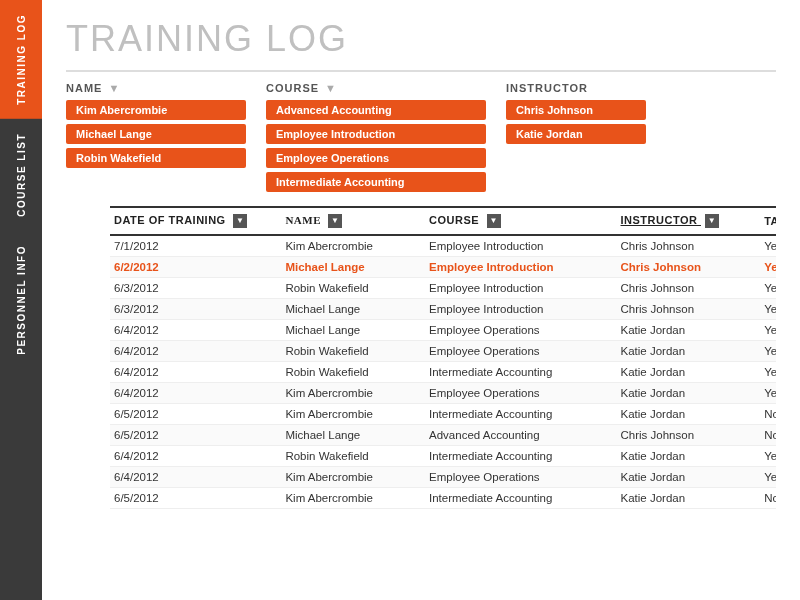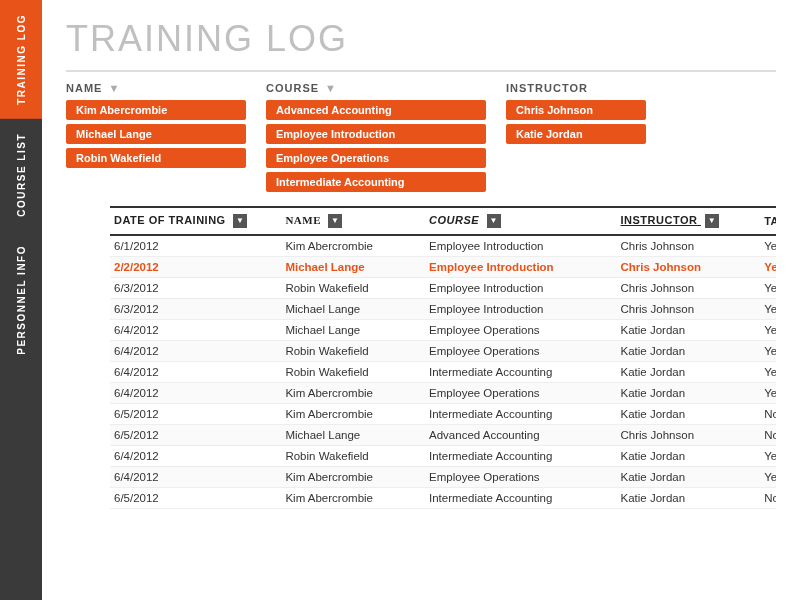--- a/index.html
+++ b/index.html
@@ -146,21 +146,21 @@
       padding: 4px 6px 4px 4px;
       color: #333;
       white-space: nowrap;
     }
     .highlight-row td {
       color: #e8531a;
       font-weight: bold;
     }
     .col-date { width: 90px; }
     .col-name { width: 120px; font-family: Liberation Serif, serif; }
-    .col-course { width: 160px; font-style: italic; }
+    .col-course { width: 160px; }
     .col-instructor { width: 120px; text-decoration: underline; }
     .col-taken { width: 50px; }
   </style>
 </head>
 <body>
 
 <div class="sidebar">
 
 <div class="sidebar-tab active">Training Log</div>
     <div class="sidebar-tab">Course List</div>
@@ -220,28 +220,28 @@
           </th>
           <th class="col-instructor">
             INSTRUCTOR <span class="col-filter-icon">▼</span>
           </th>
           <th class="col-taken">TAKEN</th>
         </tr>
       </thead>
       <tbody>
 
       <tr>
-            <td>6/1/2012</td>
+            <td>7/1/2012</td>
             <td>Kim Abercrombie</td>
             <td>Employee Introduction</td>
             <td>Chris Johnson</td>
             <td>Yes</td>
           </tr>
           <tr class="highlight-row">
-            <td>2/2/2012</td>
+            <td>6/2/2012</td>
             <td>Michael Lange</td>
             <td>Employee Introduction</td>
             <td>Chris Johnson</td>
             <td>Yes</td>
           </tr>
           <tr>
             <td>6/3/2012</td>
             <td>Robin Wakefield</td>
             <td>Employee Introduction</td>
             <td>Chris Johnson</td>

